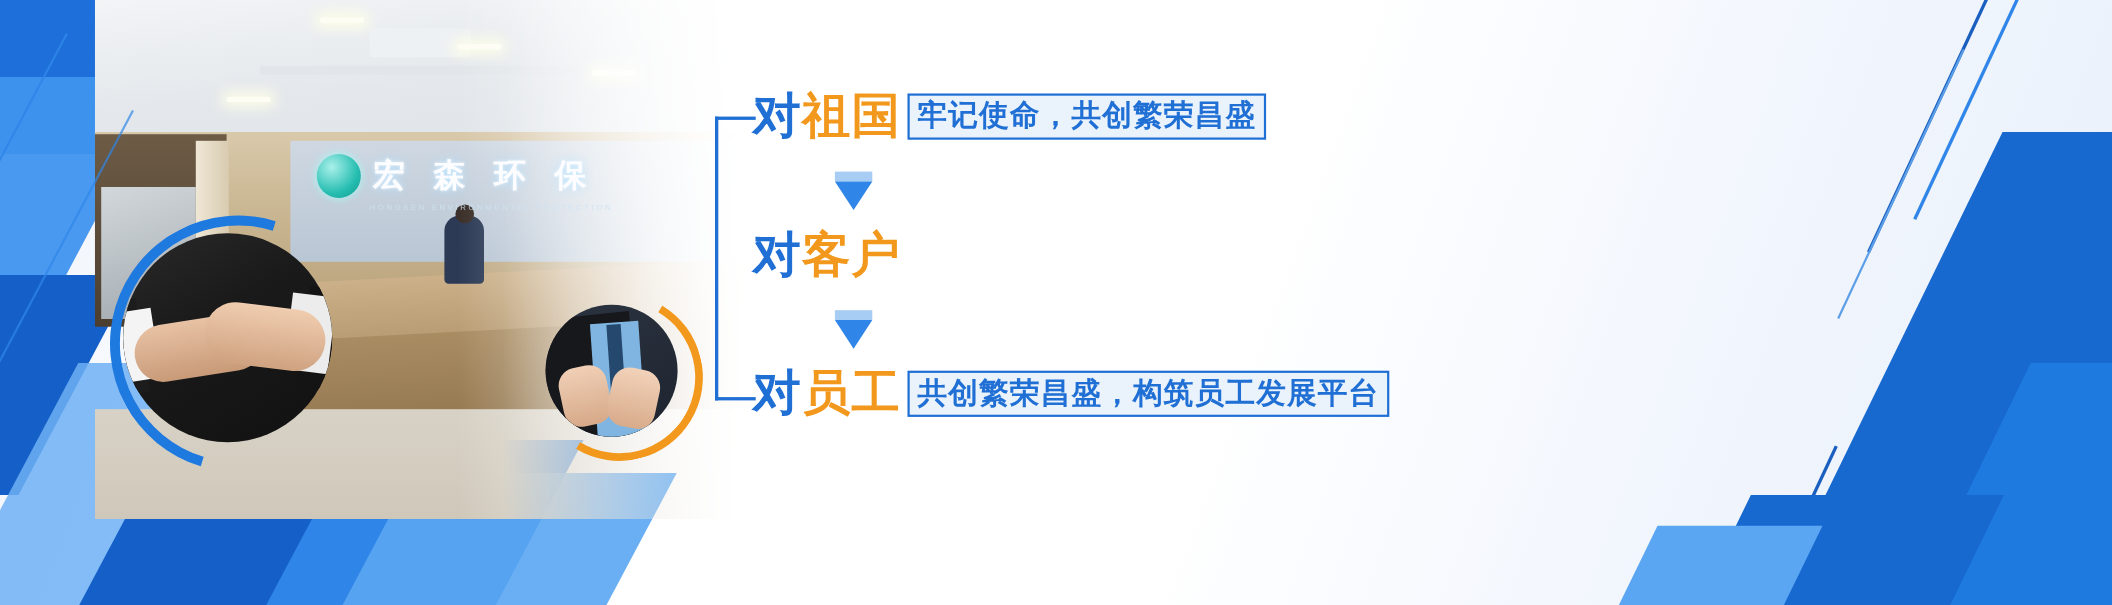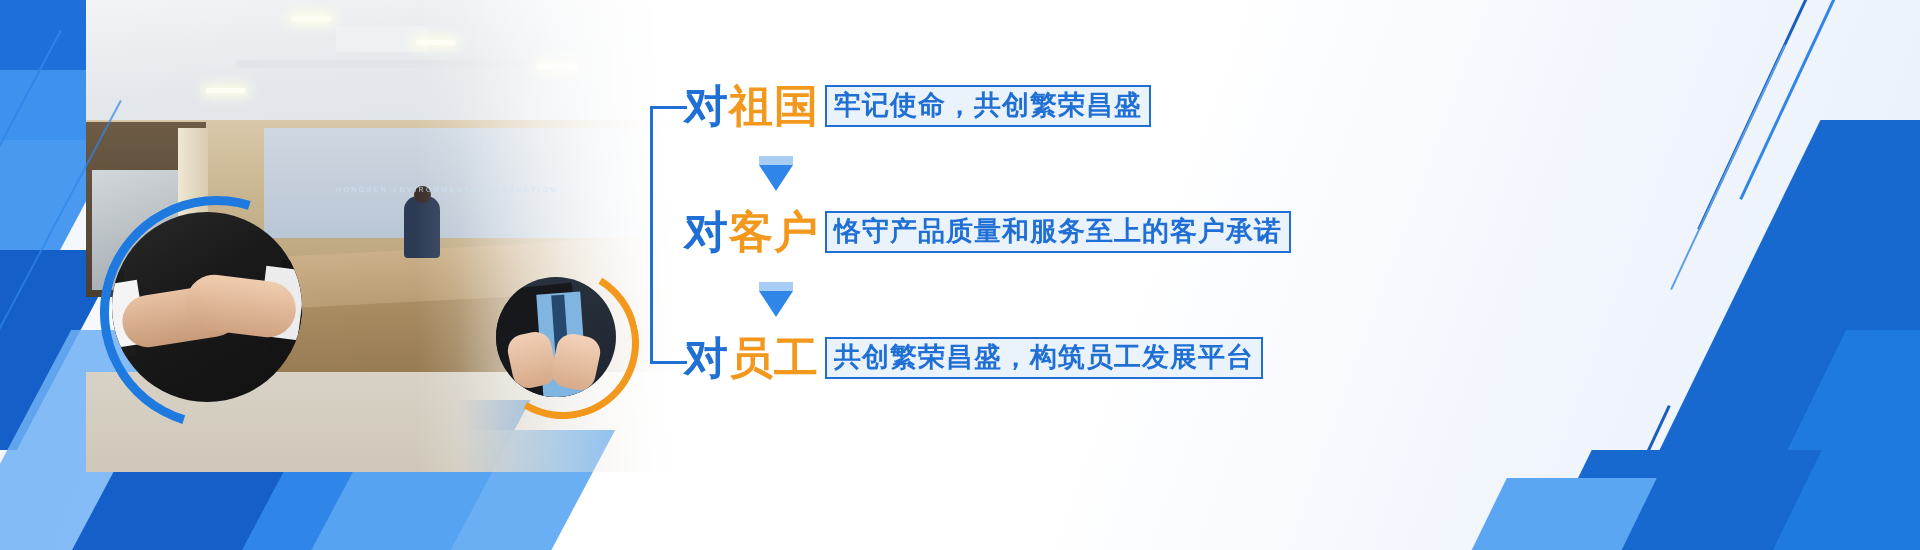--- a/index.html
+++ b/index.html
@@ -153,20 +153,24 @@
     <div class="ph-signwall"></div>
     <div class="ph-glass"></div>
     <div class="ph-col"></div>
     <div class="ph-desk"></div>
     <div class="ph-deskfront"></div>
     <div class="ph-floor"></div>
     <div class="ph-person"></div>
     <div class="ph-person-head"></div>
   </div>
 
+  <div class="logo-wrap">
+    <div class="logo-mark"></div>
+    <div class="logo-text">宏 森 环 保</div>
+  </div>
   <div class="logo-sub">HONGSEN ENVIRONMENTAL PROTECTION</div>
 
   <div class="shape tl-line"></div>
   <div class="shape tl-line2"></div>
 
   <div class="ring" id="ring1"></div>
   <div class="circ" id="circ1">
     <div class="sleeve-a"></div>
     <div class="sleeve-b"></div>
     <div class="cuff-a"></div>
@@ -192,21 +196,20 @@
       <span class="key">祖国</span>
       <span class="desc">牢记使命，共创繁荣昌盛</span>
     </div>
 
     <div class="arrow-cap" style="left:109px;top:72px;"></div>
     <div class="arrow" style="left:109px;top:81px;"></div>
 
     <div class="row" style="top:126px;">
       <span class="dui">对</span>
       <span class="key">客户</span>
-      <span class="desc">恪守产品质量和服务至上的客户承诺</span>
     </div>
 
     <div class="arrow-cap" style="left:109px;top:198px;"></div>
     <div class="arrow" style="left:109px;top:207px;"></div>
 
     <div class="row" style="top:252px;">
       <span class="dui">对</span>
       <span class="key">员工</span>
       <span class="desc">共创繁荣昌盛，构筑员工发展平台</span>
     </div>

